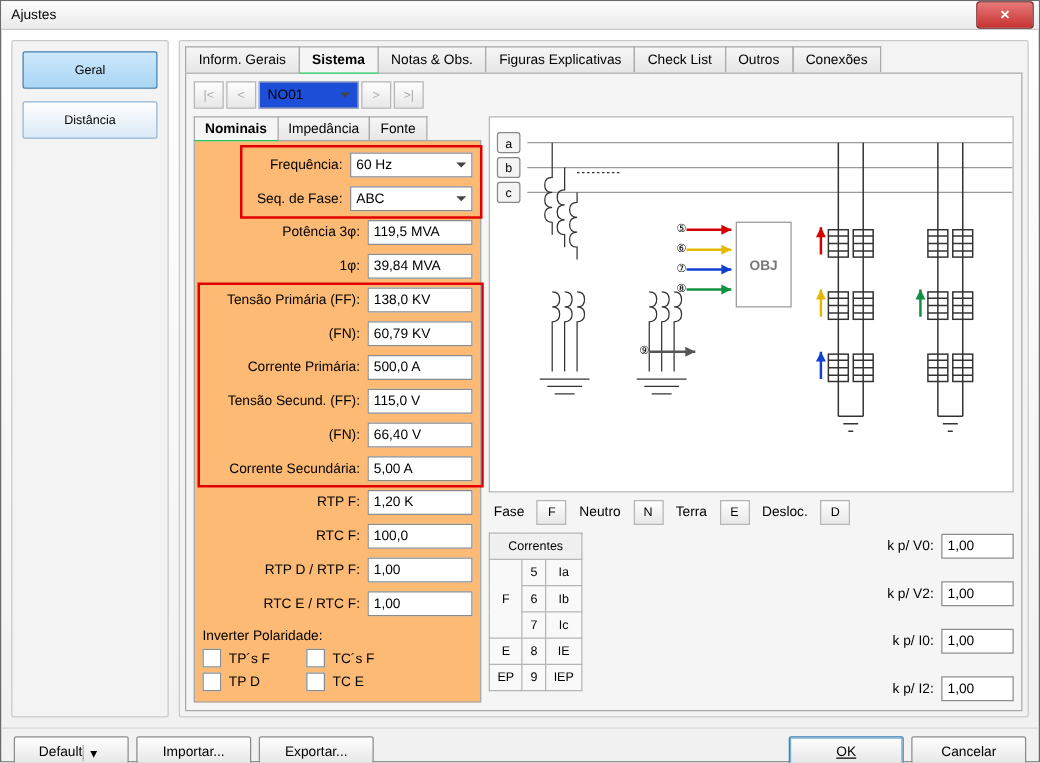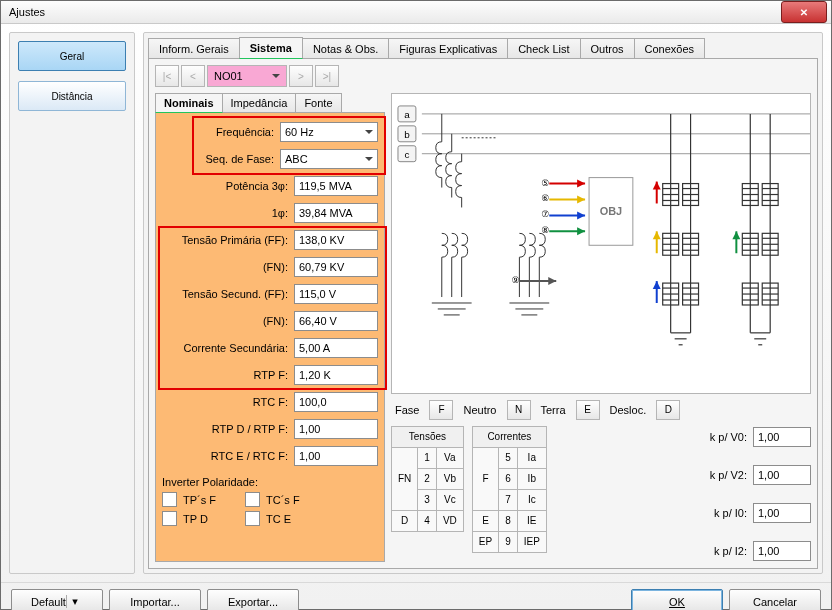--- a/index.html
+++ b/index.html
@@ -6,28 +6,28 @@
   body{background:#fff;width:832px;height:610px;position:relative}
   .window{width:832px;height:610px;border:1px solid #6b6b6b;box-sizing:border-box;display:flex;flex-direction:column;background:linear-gradient(#fff,#f1f1f1)}
   .titlebar{height:28px;display:flex;align-items:center;justify-content:space-between;background:linear-gradient(#fdfdfd,#eaeaea);border-bottom:1px solid #c9c9c9;padding:0 0 0 8px}
   .closebtn{width:44px;height:20px;margin-right:4px;border-radius:3px;background:linear-gradient(#e87a7a,#c83232);border:1px solid #7a1e1e;display:flex;align-items:center;justify-content:center;color:#fff;font-weight:bold;font-size:10px}
   .body{flex:1;display:flex;flex-direction:column}
   .main{flex:1;display:flex;padding:8px;gap:8px;min-height:0}
   .leftpanel{width:108px;border:1px solid #c9c9c9;border-radius:2px;padding:8px;background:#f3f3f3;display:flex;flex-direction:column;gap:10px}
   .sidebtn{height:28px;border:1px solid #8fb6d6;border-radius:2px;background:linear-gradient(#fff,#dbe9f6);display:flex;align-items:center;justify-content:center;font-size:10px;cursor:pointer}
   .sidebtn.active{background:linear-gradient(#cde8fb,#a9d6f5);border-color:#3c7fb1}
   .rightpanel{flex:1;border:1px solid #c9c9c9;border-radius:2px;background:#f3f3f3;display:flex;flex-direction:column;padding:4px;min-height:0}
-  .tabs{display:flex;gap:0;align-items:center;margin-bottom:-1px}
+  .tabs{display:flex;gap:0;align-items:flex-start;margin-bottom:-1px}
   .tab{padding:4px 10px;border:1px solid #a9a9a9;border-bottom:none;background:linear-gradient(#f6f6f6,#e6e6e6);font-size:11px;cursor:pointer;margin-right:-1px}
   .tab.active{background:#f5f5f5;font-weight:bold;border-bottom:1px solid #22c55e;z-index:2;position:relative}
   .tabpage{flex:1;border:1px solid #a9a9a9;background:#f5f5f5;display:flex;flex-direction:column;padding:6px;min-height:0}
   .navrow{display:flex;gap:2px;align-items:center;margin-bottom:6px}
   .navbtn{border:1px solid #b5b5b5;background:linear-gradient(#fefefe,#e7e7e7);width:22px;height:20px;display:flex;align-items:center;justify-content:center;font-size:10px;cursor:pointer}
   .navbtn.dis{color:#aaa}
-  .sel{border:1px solid #b5b5b5;height:20px;display:flex;align-items:center;padding:0 22px 0 6px;position:relative;background:#f9a8d4;min-width:50px}
+  .sel{border:1px solid #b5b5b5;height:20px;display:flex;align-items:center;padding:0 22px 0 6px;position:relative;background:#1d4ed8;min-width:50px}
   .sel::after{content:"";position:absolute;right:6px;top:50%;margin-top:-2px;border:4px solid transparent;border-top-color:#444}
   .inner{flex:1;display:flex;gap:6px;min-height:0}
   .formcol{width:230px;display:flex;flex-direction:column}
   .subtabs{display:flex;margin-bottom:-1px}
   .subtabs .tab{padding:3px 8px}
   .subpage{border:1px solid #a9a9a9;flex:1;background:#fdba74;padding:8px 6px;display:flex;flex-direction:column;gap:5px}
   .frow{display:flex;align-items:center;gap:6px;height:22px}
   .frow label{flex:1;text-align:right;font-size:11px}
   .inp{width:74px;height:18px;border:1px solid #8c8c8c;background:#fff;padding:0 4px;font-size:11px;display:flex;align-items:center}
   .combo{width:74px;height:18px;border:1px solid #8c8c8c;background:#fff;padding:0 18px 0 4px;font-size:11px;display:flex;align-items:center;position:relative}
@@ -133,20 +133,24 @@
                   </div>
                 <div class="frow">
                     <label>Tensão Primária (FF):</label>
                     <div class="inp">138,0 KV</div>
                   </div>
                 <div class="frow">
                     <label>(FN):</label>
                     <div class="inp">60,79 KV</div>
                   </div>
                 <div class="frow">
+                    <label>Corrente Primária:</label>
+                    <div class="inp">500,0 A</div>
+                  </div>
+                <div class="frow">
                     <label>Tensão Secund. (FF):</label>
                     <div class="inp">115,0 V</div>
                   </div>
                 <div class="frow">
                     <label>(FN):</label>
                     <div class="inp">66,40 V</div>
                   </div>
                 <div class="frow">
                     <label>Corrente Secundária:</label>
                     <div class="inp">5,00 A</div>
@@ -386,45 +390,20 @@
                 <div class="legbtn">F</div>
                 <span>Neutro</span>
                 <div class="legbtn">N</div>
                 <span>Terra</span>
                 <div class="legbtn">E</div>
                 <span>Desloc.</span>
                 <div class="legbtn">D</div>
               </div>
 
               <div class="tablesrow">
-                <table class="mini">
-                  <tbody>
-                      <tr>
-                        <th colspan="3">Tensões</th>
-                      </tr>
-                  <tr>
-                        <td rowspan="3">FN</td>
-                        <td>1</td>
-                        <td>Va</td>
-                      </tr>
-                  <tr>
-                        <td>2</td>
-                        <td>Vb</td>
-                      </tr>
-                  <tr>
-                        <td>3</td>
-                        <td>Vc</td>
-                      </tr>
-                  <tr>
-                        <td>D</td>
-                        <td>4</td>
-                        <td>VD</td>
-                      </tr>
-                </tbody>
-                  </table>
 
                 <table class="mini">
                   <tbody>
                       <tr>
                         <th colspan="3">Correntes</th>
                       </tr>
                   <tr>
                         <td rowspan="3">F</td>
                         <td>5</td>
                         <td>Ia</td>

